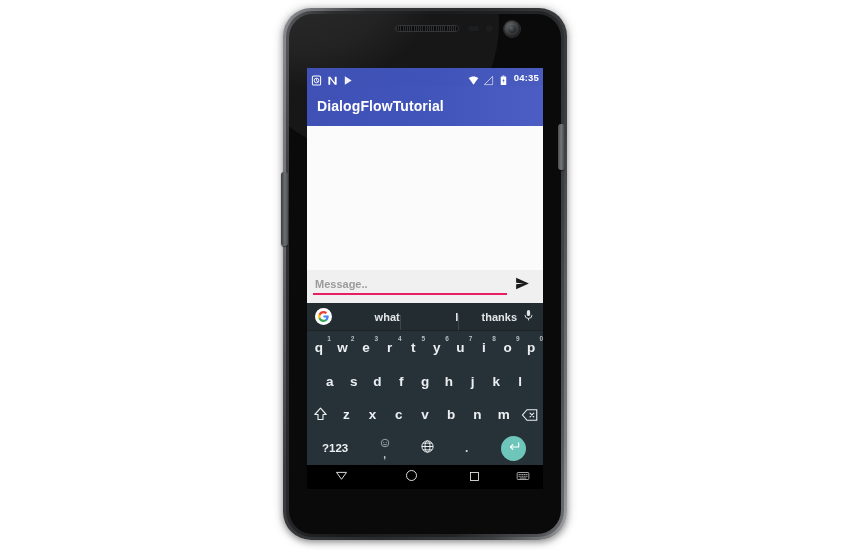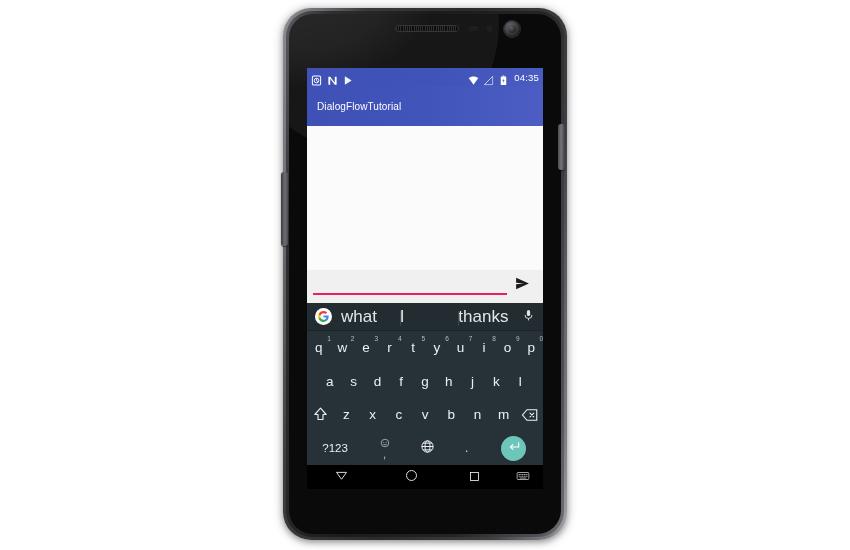--- a/index.html
+++ b/index.html
@@ -100,20 +100,21 @@
     width:8px; height:8px; border-radius:50%;
     background: radial-gradient(circle at 35% 30%,#5e6064,#232426 75%);
   }
 
   
   .screen {
     position: absolute; left: 307px; top: 68px;
     width: 236px; height: 421px;
     background: #404040;
     overflow: hidden;
+    font-weight: bold;
   }
 
   
   .statusbar {
     height: 18px; width: 100%;
     background: linear-gradient(90deg,#3f51b5 0%,#4053b8 55%,#4a5cc0 100%);
     display: flex; align-items: center;
     padding: 0 4px;
     color: #fff;
   }
@@ -122,21 +123,21 @@
   .sb-icon { display: block; width: 11px; height: 11px; }
   .sb-clock { font-size: 9.5px; letter-spacing: .2px; padding-left: 1px; }
 
   
   .appbar {
     height: 40px; width: 100%;
     background: linear-gradient(90deg,#3f51b5 0%,#4154ba 50%,#4c5ec4 100%);
     display: flex; align-items: center;
     padding: 0 10px;
   }
-  .appbar-title { color:#fff; font-size: 10px; letter-spacing: .1px; }
+  .appbar-title { color:#fff; font-size: 14px; letter-spacing: .1px; }
 
   
   .chat-area { height: 144px; background: #fbfbfb; }
 
   
   .input-row {
     height: 33px; background: #f0f0f0;
     display: flex; align-items: flex-end;
     padding: 0 6px 5px 6px;
   }
@@ -159,21 +160,21 @@
     display: flex; align-items: center;
     border-bottom: 1px solid #1c2428;
   }
   .g-logo {
     width: 17px; height: 17px; border-radius: 50%;
     background: #fff; margin: 0 9px 0 8px;
     display: flex; align-items: center; justify-content: center;
     flex: 0 0 auto;
   }
   .suggest {
-    flex: 1; text-align: left; color: #e3e6e7; font-size: 17px;
+    flex: 1; text-align: right; color: #e3e6e7; font-size: 11px;
     position: relative;
   }
   .suggest + .suggest::before {
     content: ""; position: absolute; left: 0; top: 4px;
     height: 15px; width: 1px; background: #3c484e;
   }
   .mic-btn { width: 22px; display:flex; align-items:center; justify-content:center; flex:0 0 auto; margin-right:4px;}
 
   .krow { display: flex; align-items: center; justify-content: center; height: 33.5px; }
   .key {
@@ -292,20 +293,21 @@
     </div>
 
     <div class="appbar">
       <span class="appbar-title">DialogFlowTutorial</span>
     </div>
 
     <div class="chat-area"></div>
 
     <div class="input-row">
       <div class="input-wrap">
+        <div class="input-placeholder">Message..</div>
         <div class="input-underline"></div>
       </div>
       <div class="send-btn">
         <span>
           <svg viewBox="0 0 24 24" width="17" height="17">
             <path d="M3 4v7l11 1-11 1v7l18-8z" fill="#1b1b1b"></path>
           </svg>
         </span>
       </div>
     </div>

